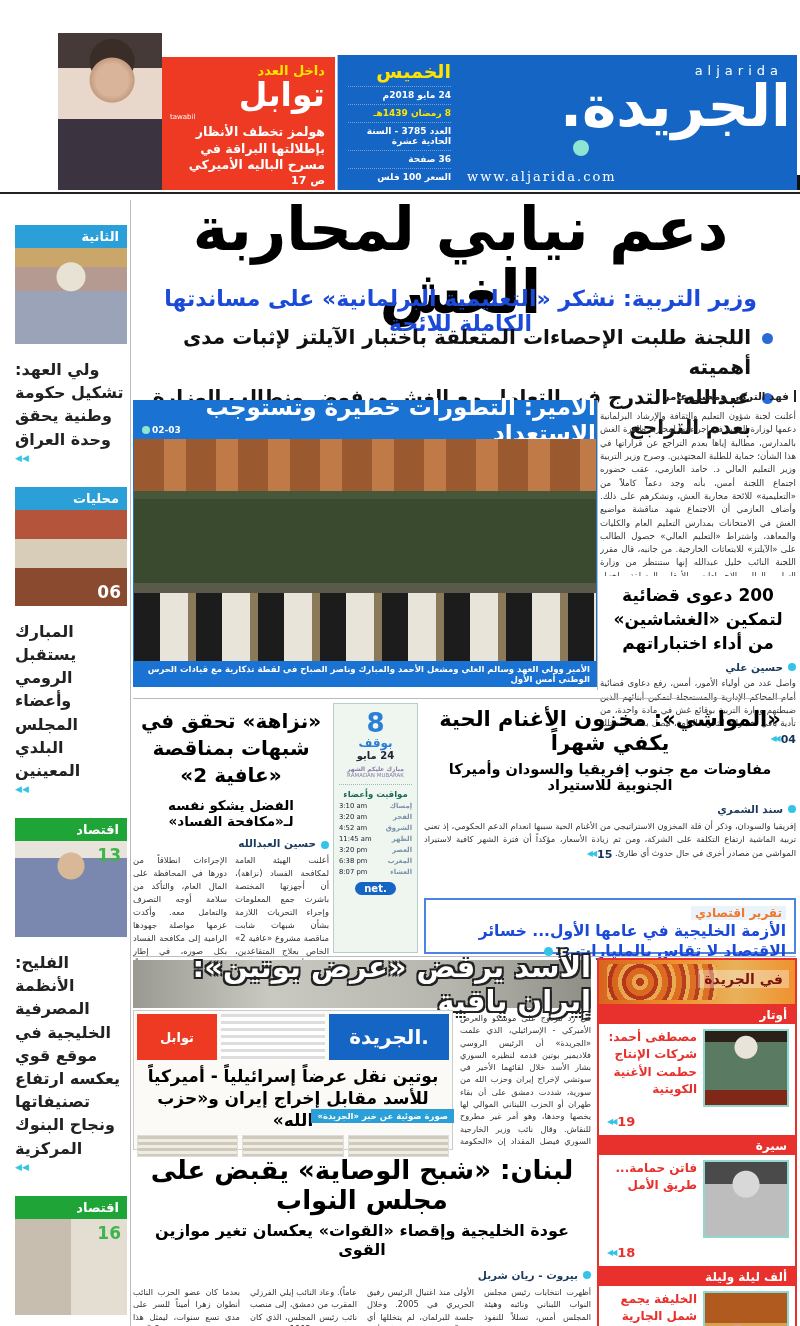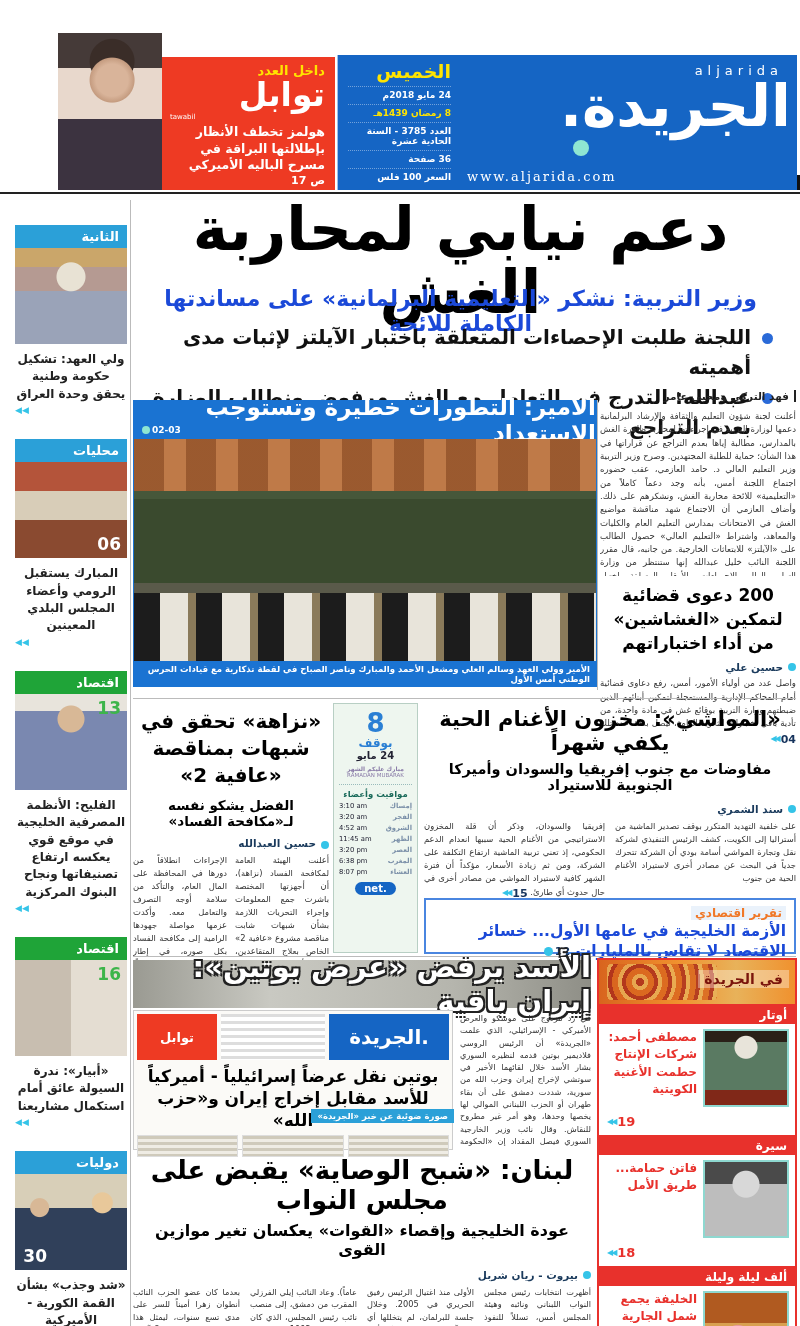--- a/index.html
+++ b/index.html
@@ -41,21 +41,21 @@
   .sb-head.blue { background:#2ba0d8; }
   .sb-head.green { background:#1fa438; }
   .sb-head.red { background:#e8312c; }
   .sb-photo { position:relative; width:100%; height:96px; }
   .sb-num { position:absolute; font-weight:bold; font-size:17px; }
   .sb-num.n06 { right:6px; bottom:4px; color:#fff; }
   .sb-num.n13 { right:6px; top:4px; color:#3db54a; }
   .sb-num.n16 { right:6px; top:4px; color:#3db54a; }
   .sb-num.n30 { right:80px; bottom:4px; color:#fff; }
   .sb-num.n32 { right:6px; top:4px; color:#e8312c; }
-  .sb-text { font-size:12px; font-weight:bold; color:#222; text-align:center; line-height:1.45; margin-top:7px; }
+  .sb-text { font-size:16px; font-weight:bold; color:#222; text-align:left; line-height:1.45; margin-top:14px; }
   .sb-arr { color:#35c4e8; font-size:9px; display:block; text-align:left; margin-top:2px; }
   .ph-sheikh { background: radial-gradient(circle at 50% 30%, #e8e2d4 0 14px, transparent 15px), linear-gradient(180deg,#caa66a 0 20%, #b59a92 20% 45%, #9aa3b8 45% 100%); }
   .ph-majlis { background: linear-gradient(180deg,#b4543a 0 30%, #d8cdb8 30% 60%, #8a4a30 60% 100%); }
   .ph-banker { background: radial-gradient(circle at 50% 26%, #d8b896 0 13px, transparent 14px), linear-gradient(180deg,#e8e4dc 0 18%, #7a88b0 18% 100%); }
   .ph-signing { background: linear-gradient(90deg,#c8beb0 0 50%, #e4ddd2 50% 100%), linear-gradient(180deg,#d8d2c4 0 100%); }
   .ph-trump { background: radial-gradient(circle at 78% 30%, #e8c89a 0 10px, transparent 11px), radial-gradient(circle at 22% 35%, #d8b896 0 9px, transparent 10px), linear-gradient(180deg,#d8cfb8 0 35%, #30405a 35% 100%); }
   .ph-player { background: radial-gradient(circle at 50% 18%, #caa07a 0 10px, transparent 11px), linear-gradient(180deg,#cfe0e8 0 14%, #1a5fb0 14% 78%, #16324a 78% 100%); }
 
   
   .lead-headline { position:absolute; left:133px; top:198px; width:655px; text-align:center; font-size:60px; font-weight:bold; color:#000; line-height:1.05; }
@@ -345,21 +345,20 @@
   </div>
 
   <div class="livestock">
     <h2>«المواشي»: مخزون الأغنام الحية يكفي شهراً</h2>
     <h3>مفاوضات مع جنوب إفريقيا والسودان وأميركا الجنوبية للاستيراد</h3>
     <div class="byline">
         <span class="dot"></span>
         <span>سند الشمري</span>
       </div>
     <div class="ls-cols">
-      <div>على خلفية التهديد المتكرر بوقف تصدير الماشية من أستراليا إلى الكويت، كشف الرئيس التنفيذي لشركة نقل وتجارة المواشي أسامة بودي أن الشركة تتحرك جدياً في البحث عن مصادر أخرى لاستيراد الأغنام الحية من جنوب</div>
       <div><span>إفريقيا والسودان، وذكر أن قلة المخزون الاستراتيجي من الأغنام الحية سببها انعدام الدعم الحكومي، إذ تعني تربية الماشية ارتفاع التكلفة على الشركة، ومن ثم زيادة الأسعار، مؤكداً أن فترة الشهر كافية لاستيراد المواشي من مصادر أخرى في حال حدوث أي طارئ.</span> <span class="pgref">
             <span class="arr">◀◀</span>
             <span class="num">15</span>
           </span></div>
     </div>
   </div>
 
   <div class="econ">
     <span class="econ-label">تقرير اقتصادي</span>
     <div class="econ-headline"><span>الأزمة الخليجية في عامها الأول... خسائر الاقتصاد لا تقاس بالمليارات</span> <span class="pgdot">

